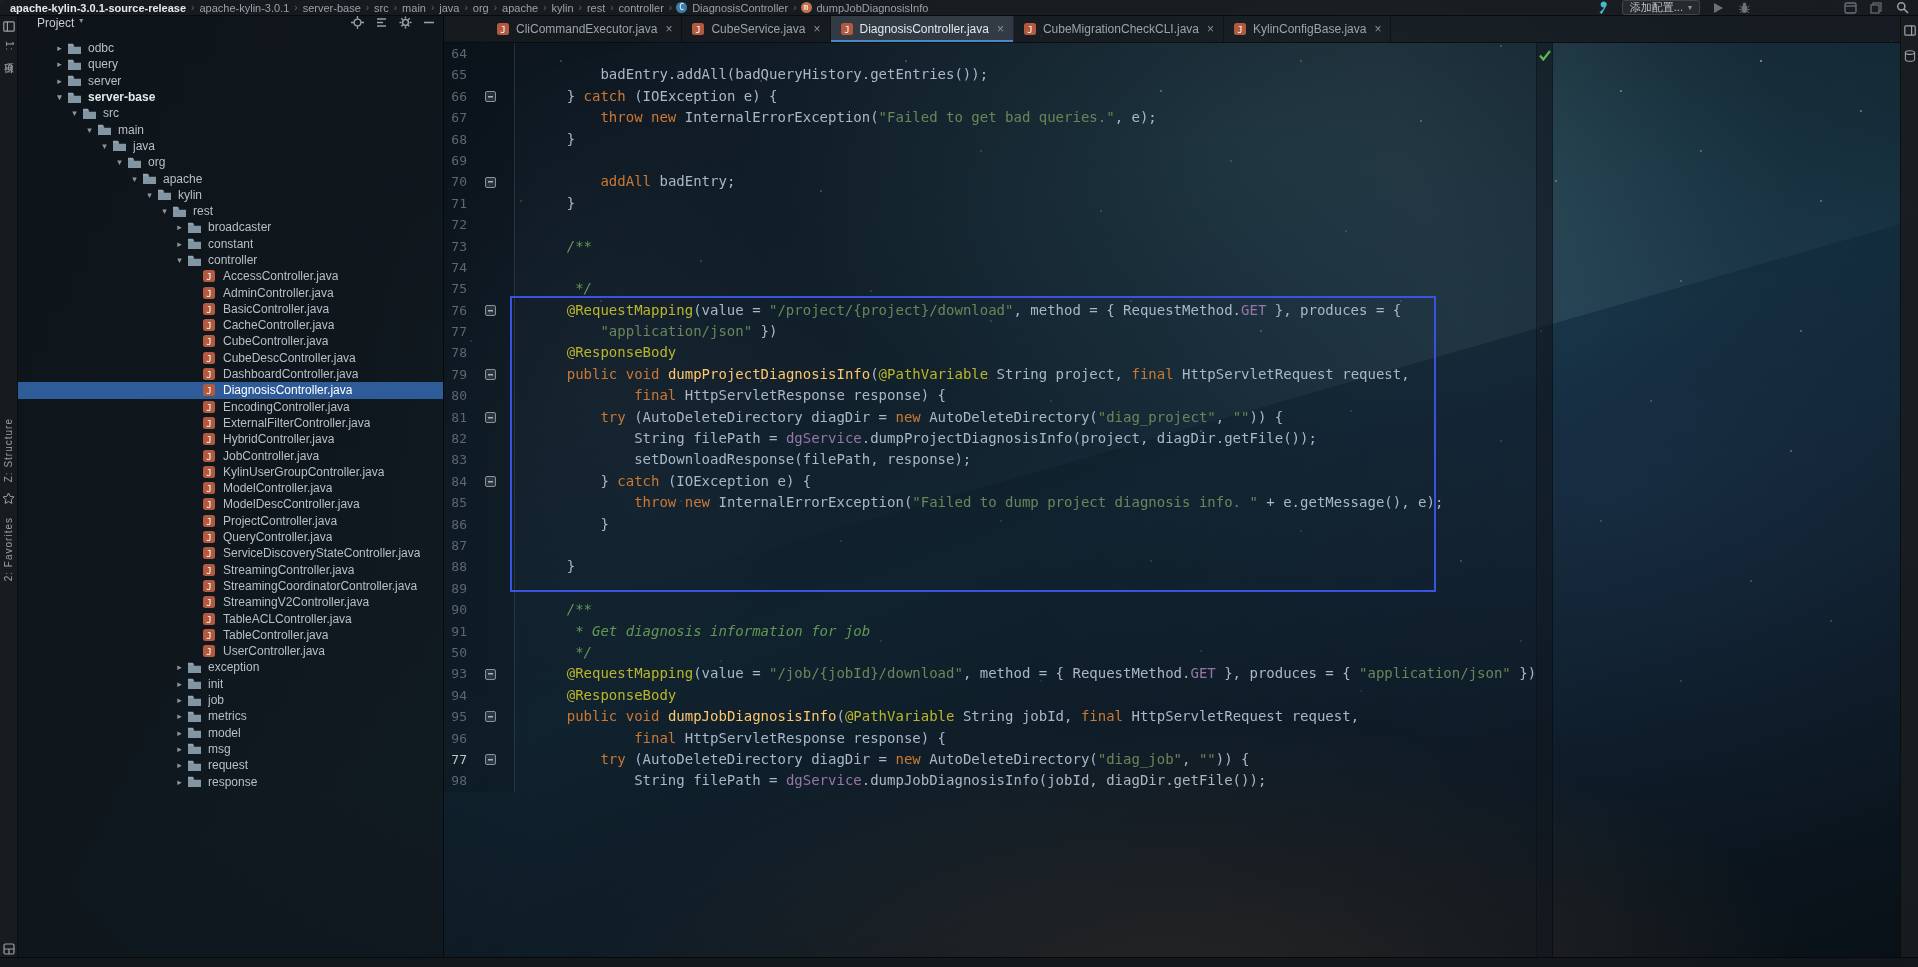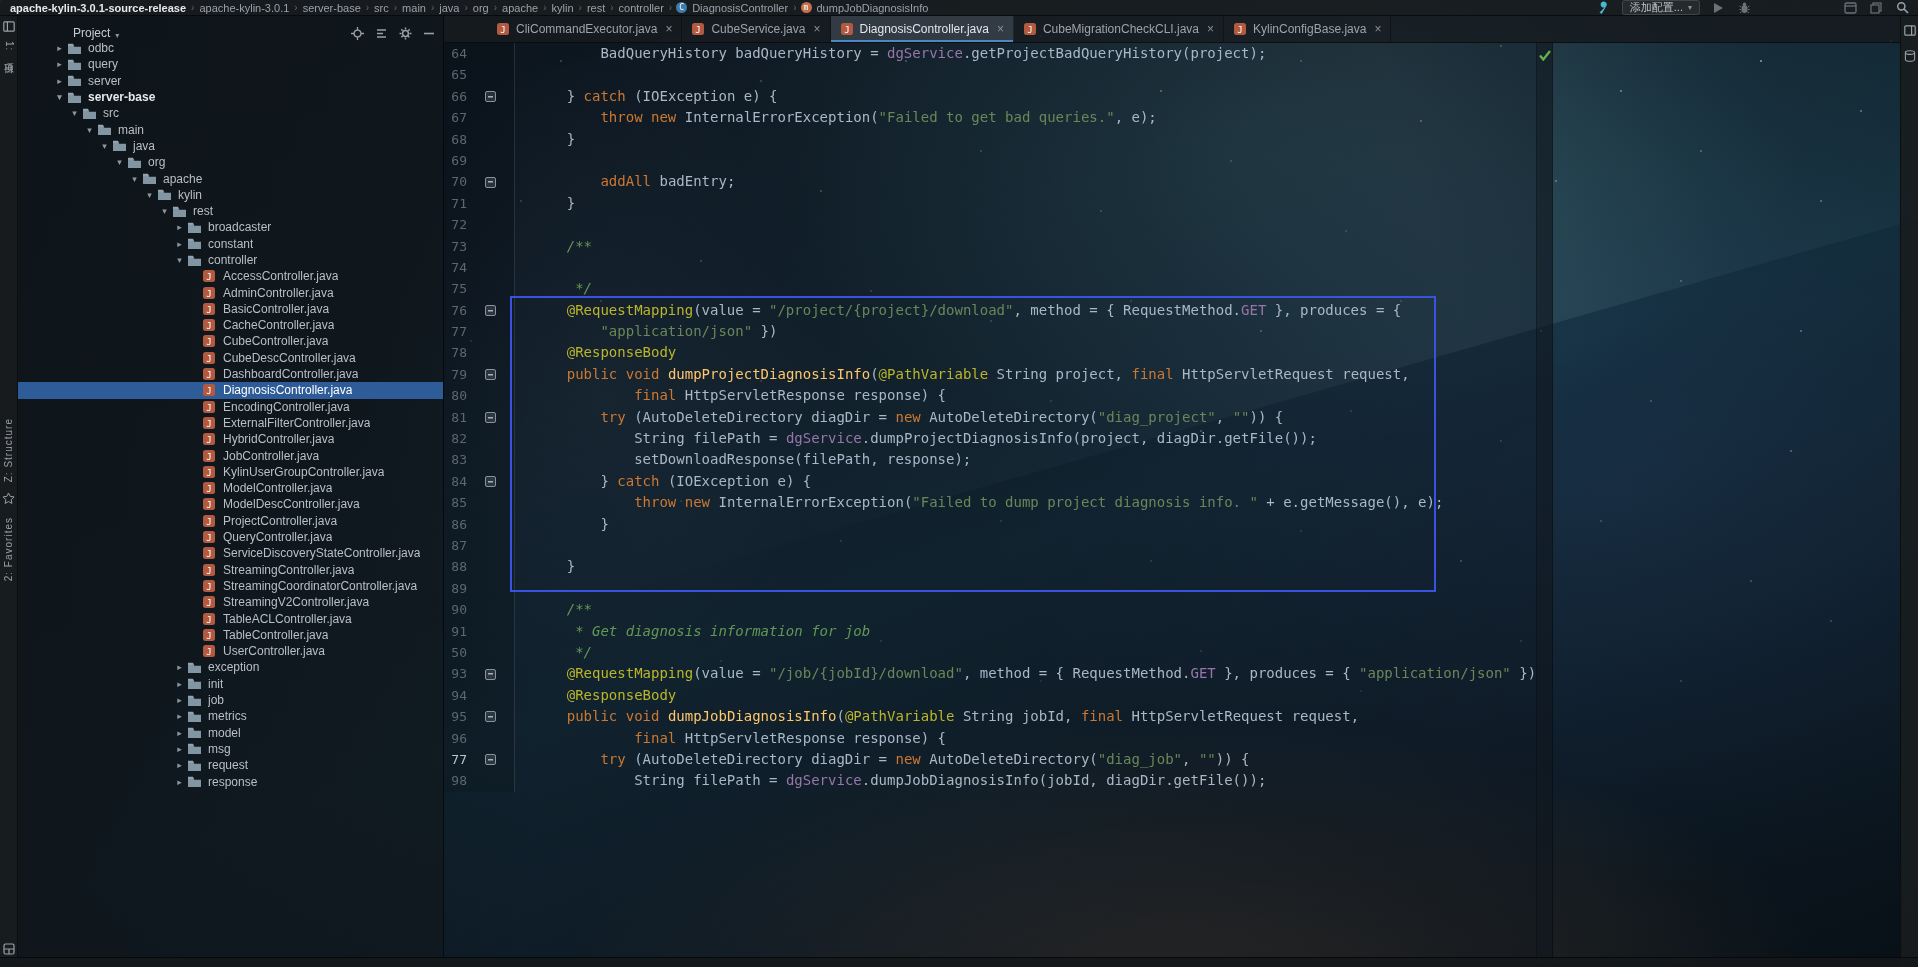--- a/index.html
+++ b/index.html
@@ -37,21 +37,21 @@
   
   .lstrip{position:absolute;left:0;top:16px;width:17px;bottom:0;background:rgba(24,28,31,0.95);
     border-right:1px solid rgba(0,0,0,0.5);z-index:25;display:flex;flex-direction:column;align-items:center;}
   .vlabel{writing-mode:vertical-rl;font-size:10px;color:#9aa0a6;letter-spacing:1px;cursor:pointer;white-space:nowrap;}
   .vlabel.flip{transform:rotate(180deg);}
   .strip-ic{width:13px;height:13px;margin:4px 0;display:flex;align-items:center;justify-content:center;cursor:pointer;}
 
   
   .panel{position:absolute;left:17px;top:16px;width:426px;bottom:9px;background:rgba(16,22,28,0.80);
     border-right:1px solid rgba(0,0,0,0.55);z-index:20;overflow:hidden;}
-  .phead{height:24px;display:flex;align-items:flex-end;padding:0 8px 0 20px;font-size:12px;color:#c7ccd1;margin-left:36px;}
+  .phead{height:24px;display:flex;align-items:flex-start;padding:0 8px 0 20px;font-size:12px;color:#c7ccd1;}
   .phead .caret{font-size:8px;color:#8b9199;margin-left:5px;}
   .ph-icons{margin-left:auto;display:flex;align-items:center;gap:11px;}
   .ph-icons span{display:inline-flex;cursor:pointer;}
   .tree{position:absolute;left:0;right:0;top:24px;bottom:0;overflow:hidden;}
   .trow{height:16.3px;display:flex;align-items:center;font-size:12px;color:#b9bfc6;white-space:nowrap;cursor:pointer;}
   .trow.sel{background:var(--sel,#2d5c98);color:#fff;}
   .trow.bold{color:#e4e7ea;font-weight:bold;}
   .chev{width:15px;flex:none;font-size:9px;color:#8f969e;text-align:center;}
   .trow.sel .chev{color:#dfe6ee;}
   .nicon{width:16px;height:14px;flex:none;display:flex;align-items:center;margin-right:5px;}
@@ -744,27 +744,27 @@
           <span class="x">×</span>
         </div>
       </div>
     <div class="codepane">
       <div class="code">
           <div class="cline">
             <span class="gut">
               <span class="ln">64</span>
               <span class="mk"></span>
             </span>
-            <span class="ltext"><span class="tk-pl">        BadQueryHistory badQueryHistory = </span><span class="tk-fld">dgService</span><span class="tk-pl">.getProjectBadQueryHistory(project);</span></span>
           </div>
           <div class="cline">
             <span class="gut">
               <span class="ln">65</span>
               <span class="mk"></span>
             </span>
+            <span class="ltext"><span class="tk-pl">        badEntry.addAll(badQueryHistory.getEntries());</span></span>
           </div>
           <div class="cline">
             <span class="gut">
               <span class="ln">66</span>
               <span class="mk">
                 <span class="foldmark"></span>
               </span>
             </span>
             <span class="ltext"><span class="tk-pl">    } </span><span class="tk-kw">catch</span><span class="tk-pl"> (IOException e) {</span></span>
           </div>

